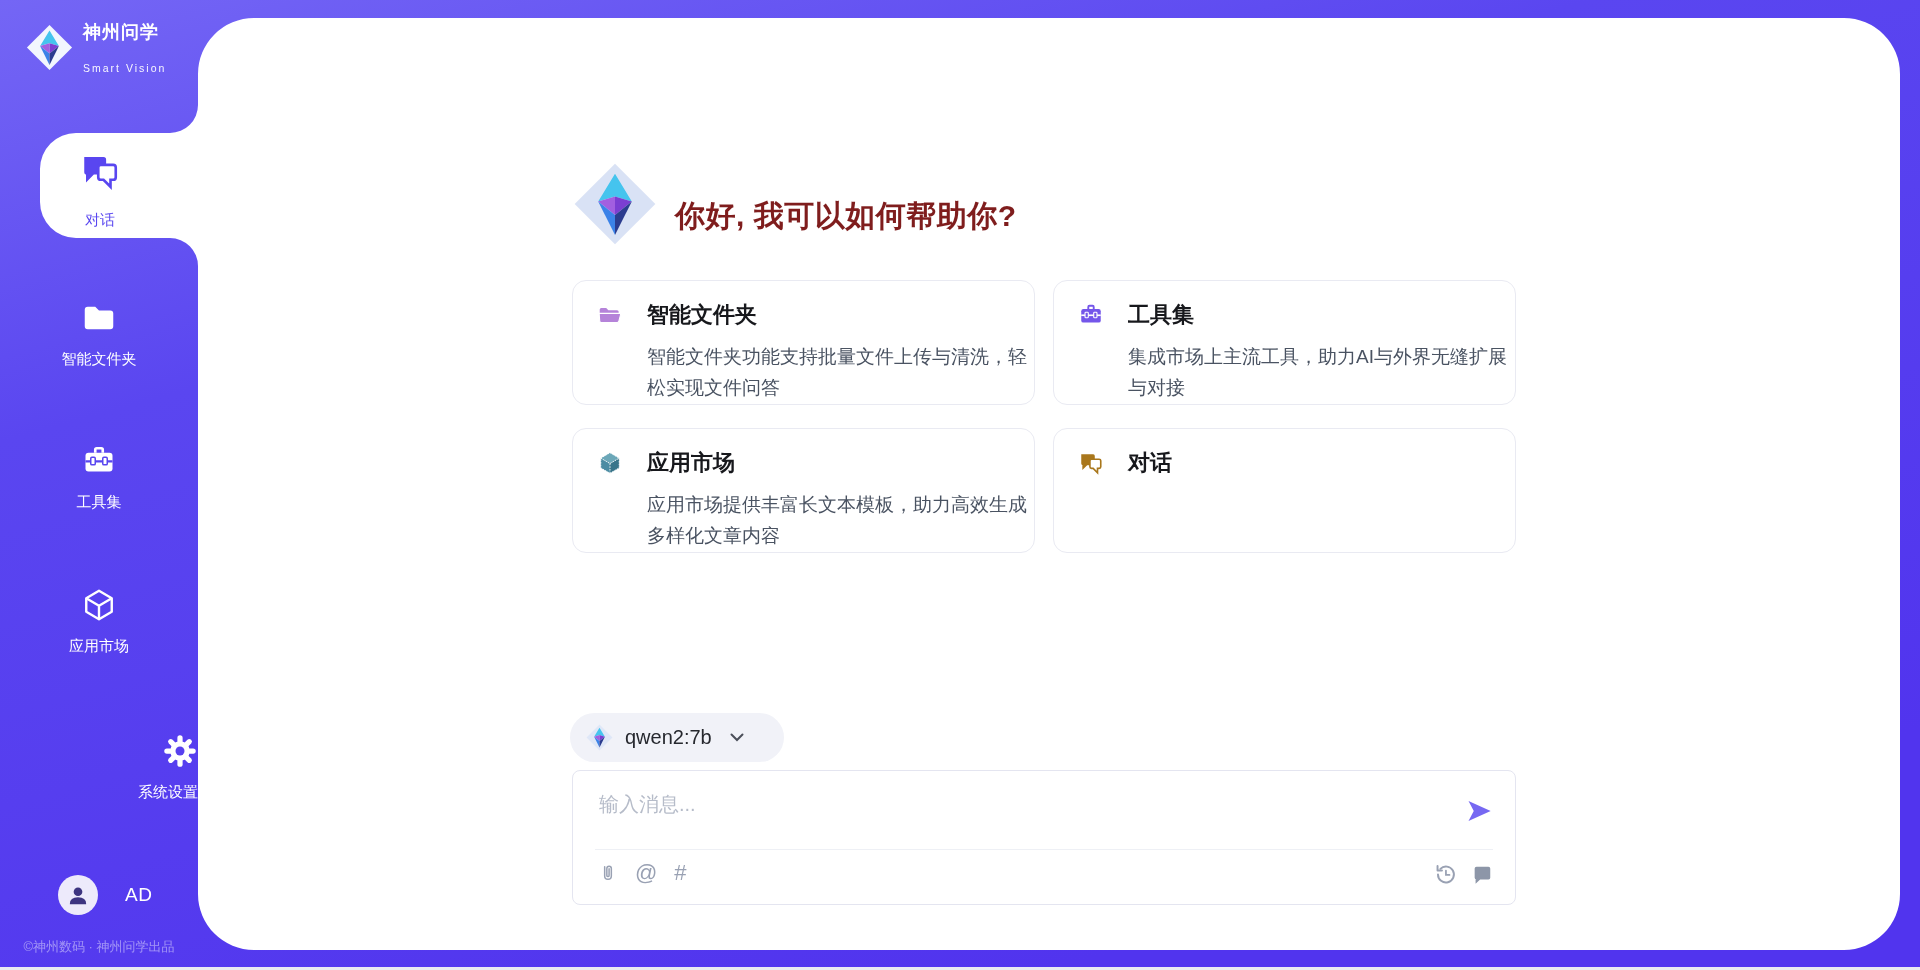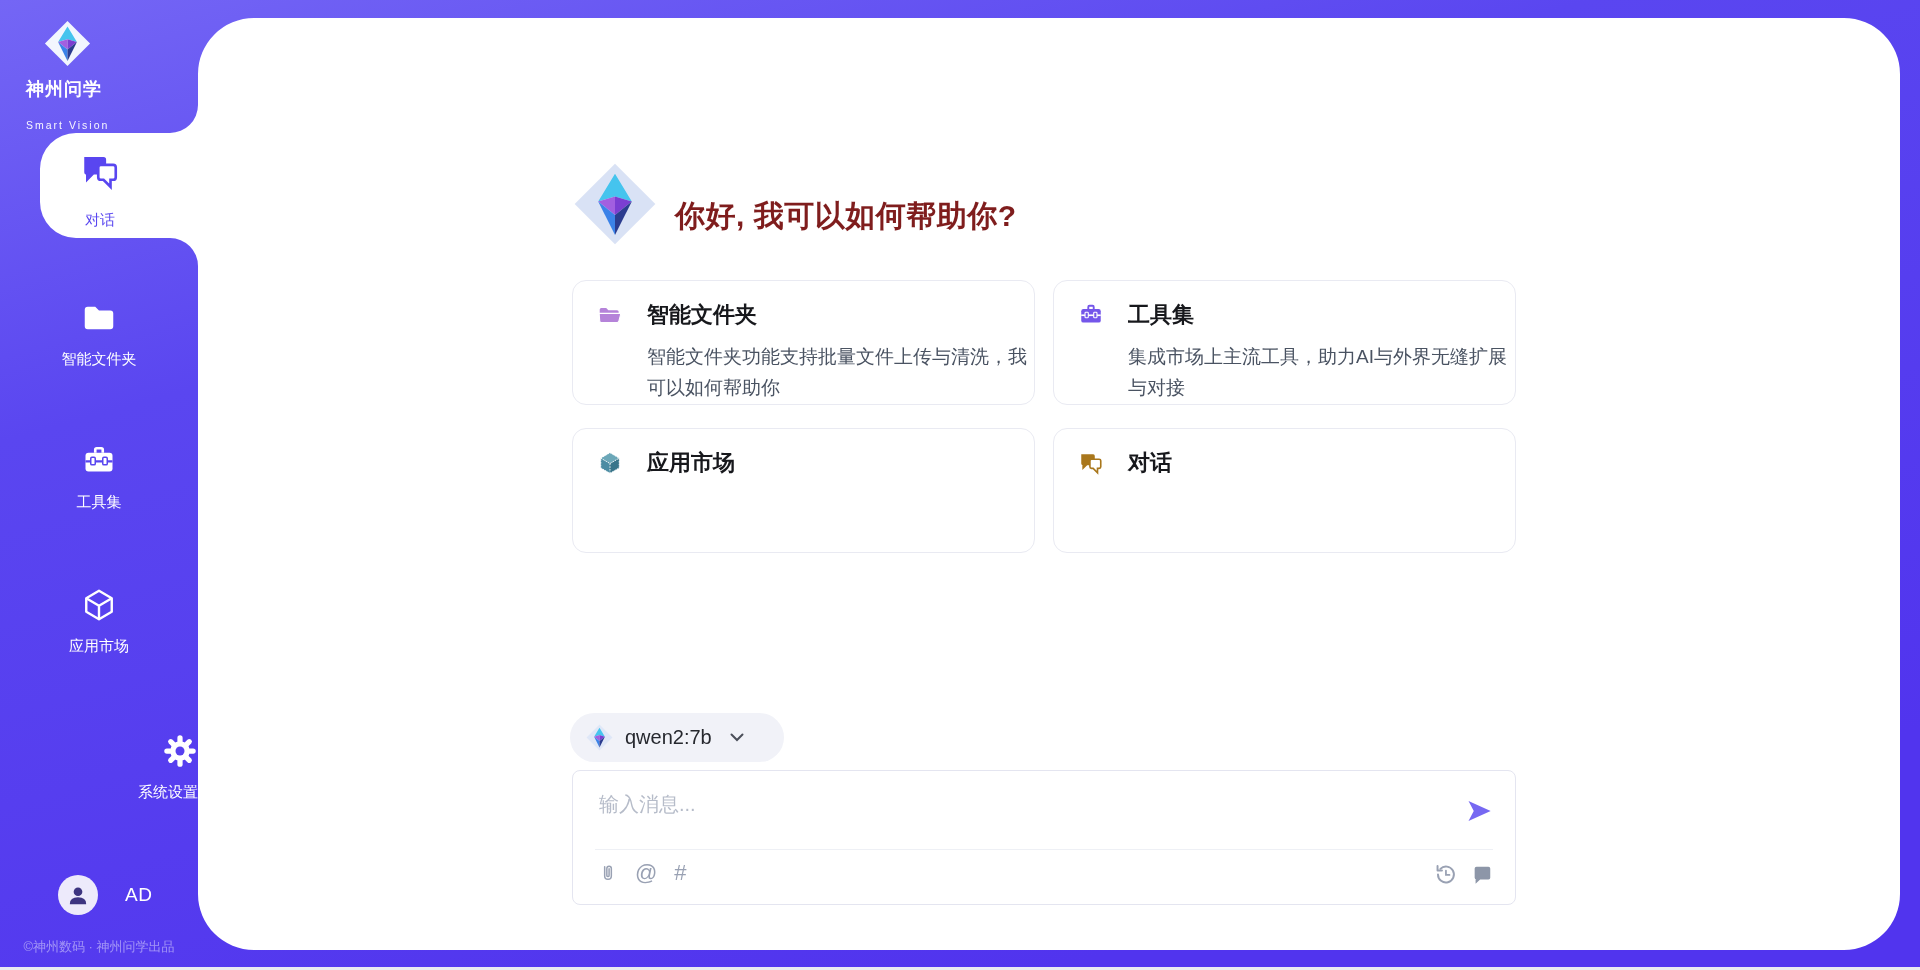--- a/index.html
+++ b/index.html
@@ -11,21 +11,21 @@
   }
   .app { position:relative; width:1920px; height:970px; }
 
   
   .frame-svg { position:absolute; inset:0; z-index:1; display:block; }
   .bottom-edge { position:absolute; left:0; bottom:0; width:100%; height:3px;
                  background:#e9eaf1; z-index:3; }
 
   
   .sidebar { position:absolute; left:0; top:0; width:198px; height:970px; z-index:4; }
-  .brand { position:absolute; left:26px; top:20px; display:flex; align-items:center; gap:10px;flex-direction:column; }
+  .brand { position:absolute; left:26px; top:20px; display:flex; align-items:center; gap:10px; }
   .brand svg { width:47px; height:47px; }
   .brand-text { color:#fff; }
   .brand-name { font-size:18px; font-weight:700; letter-spacing:1px; }
   .brand-sub  { font-size:10.5px; letter-spacing:2px; margin-top:18px; opacity:.95; }
 
   .nav-item { position:absolute; left:0; width:198px; text-align:center; color:#fff; cursor:pointer; }
   .nav-item .nav-icon { display:inline-block; }
   .nav-label { display:block; font-size:15px; margin-top:10px; }
 
   
@@ -208,21 +208,21 @@
     <div class="cards">
 
       <div class="card">
         <div class="card-head">
           <svg viewBox="0 0 48 48">
             <path d="M5 14 q0-3 3-3 h9 l4 4 h16 q3 0 3 3 v4 H5 z" fill="#B583D9"></path>
             <path d="M4 21 h37 q3 0 2.3 3 l-2.8 11 q-.7 3-3.7 3 H8 q-3 0-3-3 z" fill="#B583D9" stroke="#ffffff" stroke-width="2"></path>
           </svg>
           <span class="card-title">智能文件夹</span>
         </div>
-        <div class="card-desc">智能文件夹功能支持批量文件上传与清洗，我可以如何帮助你</div>
+        <div class="card-desc">智能文件夹功能支持批量文件上传与清洗，轻松实现文件问答</div>
       </div>
 
       <div class="card">
         <div class="card-head">
           <svg viewBox="0 0 48 48">
             <path d="M19 13 V9 q0-2 2-2 h6 q2 0 2 2 v4" fill="none" stroke="#7456EA" stroke-width="3.5"></path>
             <rect x="6" y="13" width="36" height="25" rx="4" fill="#7456EA"></rect>
             <rect x="6" y="23" width="36" height="3" fill="#ffffff"></rect>
             <rect x="13" y="19" width="6" height="10" rx="1.5" fill="#7456EA" stroke="#ffffff" stroke-width="2"></rect>
             <rect x="29" y="19" width="6" height="10" rx="1.5" fill="#7456EA" stroke="#ffffff" stroke-width="2"></rect>
@@ -235,20 +235,21 @@
       <div class="card">
         <div class="card-head">
           <svg viewBox="0 0 48 48">
             <polygon points="24,5 41,15 24,25 7,15" fill="#6BA7B8"></polygon>
             <polygon points="7,15 24,25 24,43 7,33" fill="#4B8CA3"></polygon>
             <polygon points="41,15 41,33 24,43 24,25" fill="#39758A"></polygon>
             <path d="M24 5 L41 15 V33 L24 43 L7 33 V15 Z M7 15 L24 25 L41 15 M24 25 V43" fill="none" stroke="#ffffff" stroke-width="1.6" stroke-dasharray="3 2"></path>
           </svg>
           <span class="card-title">应用市场</span>
         </div>
+        <div class="card-desc">应用市场提供丰富长文本模板，助力高效生成多样化文章内容</div>
       </div>
 
       <div class="card">
         <div class="card-head">
           <svg viewBox="0 0 48 48">
             <path d="M6 8 h22 q3 0 3 3 v14 q0 3 -3 3 H17 l-9 9 v-9 H9 q-3 0 -3 -3 z" fill="#A9771C"></path>
             <path d="M25 17 h14 q3 0 3 3 v11 q0 3 -3 3 h-3 v8 l-8 -8 h-3 q-3 0 -3 -3 v-11 q0 -3 3 -3 z" fill="#ffffff" stroke="#A9771C" stroke-width="3"></path>
           </svg>
           <span class="card-title">对话</span>
         </div>

